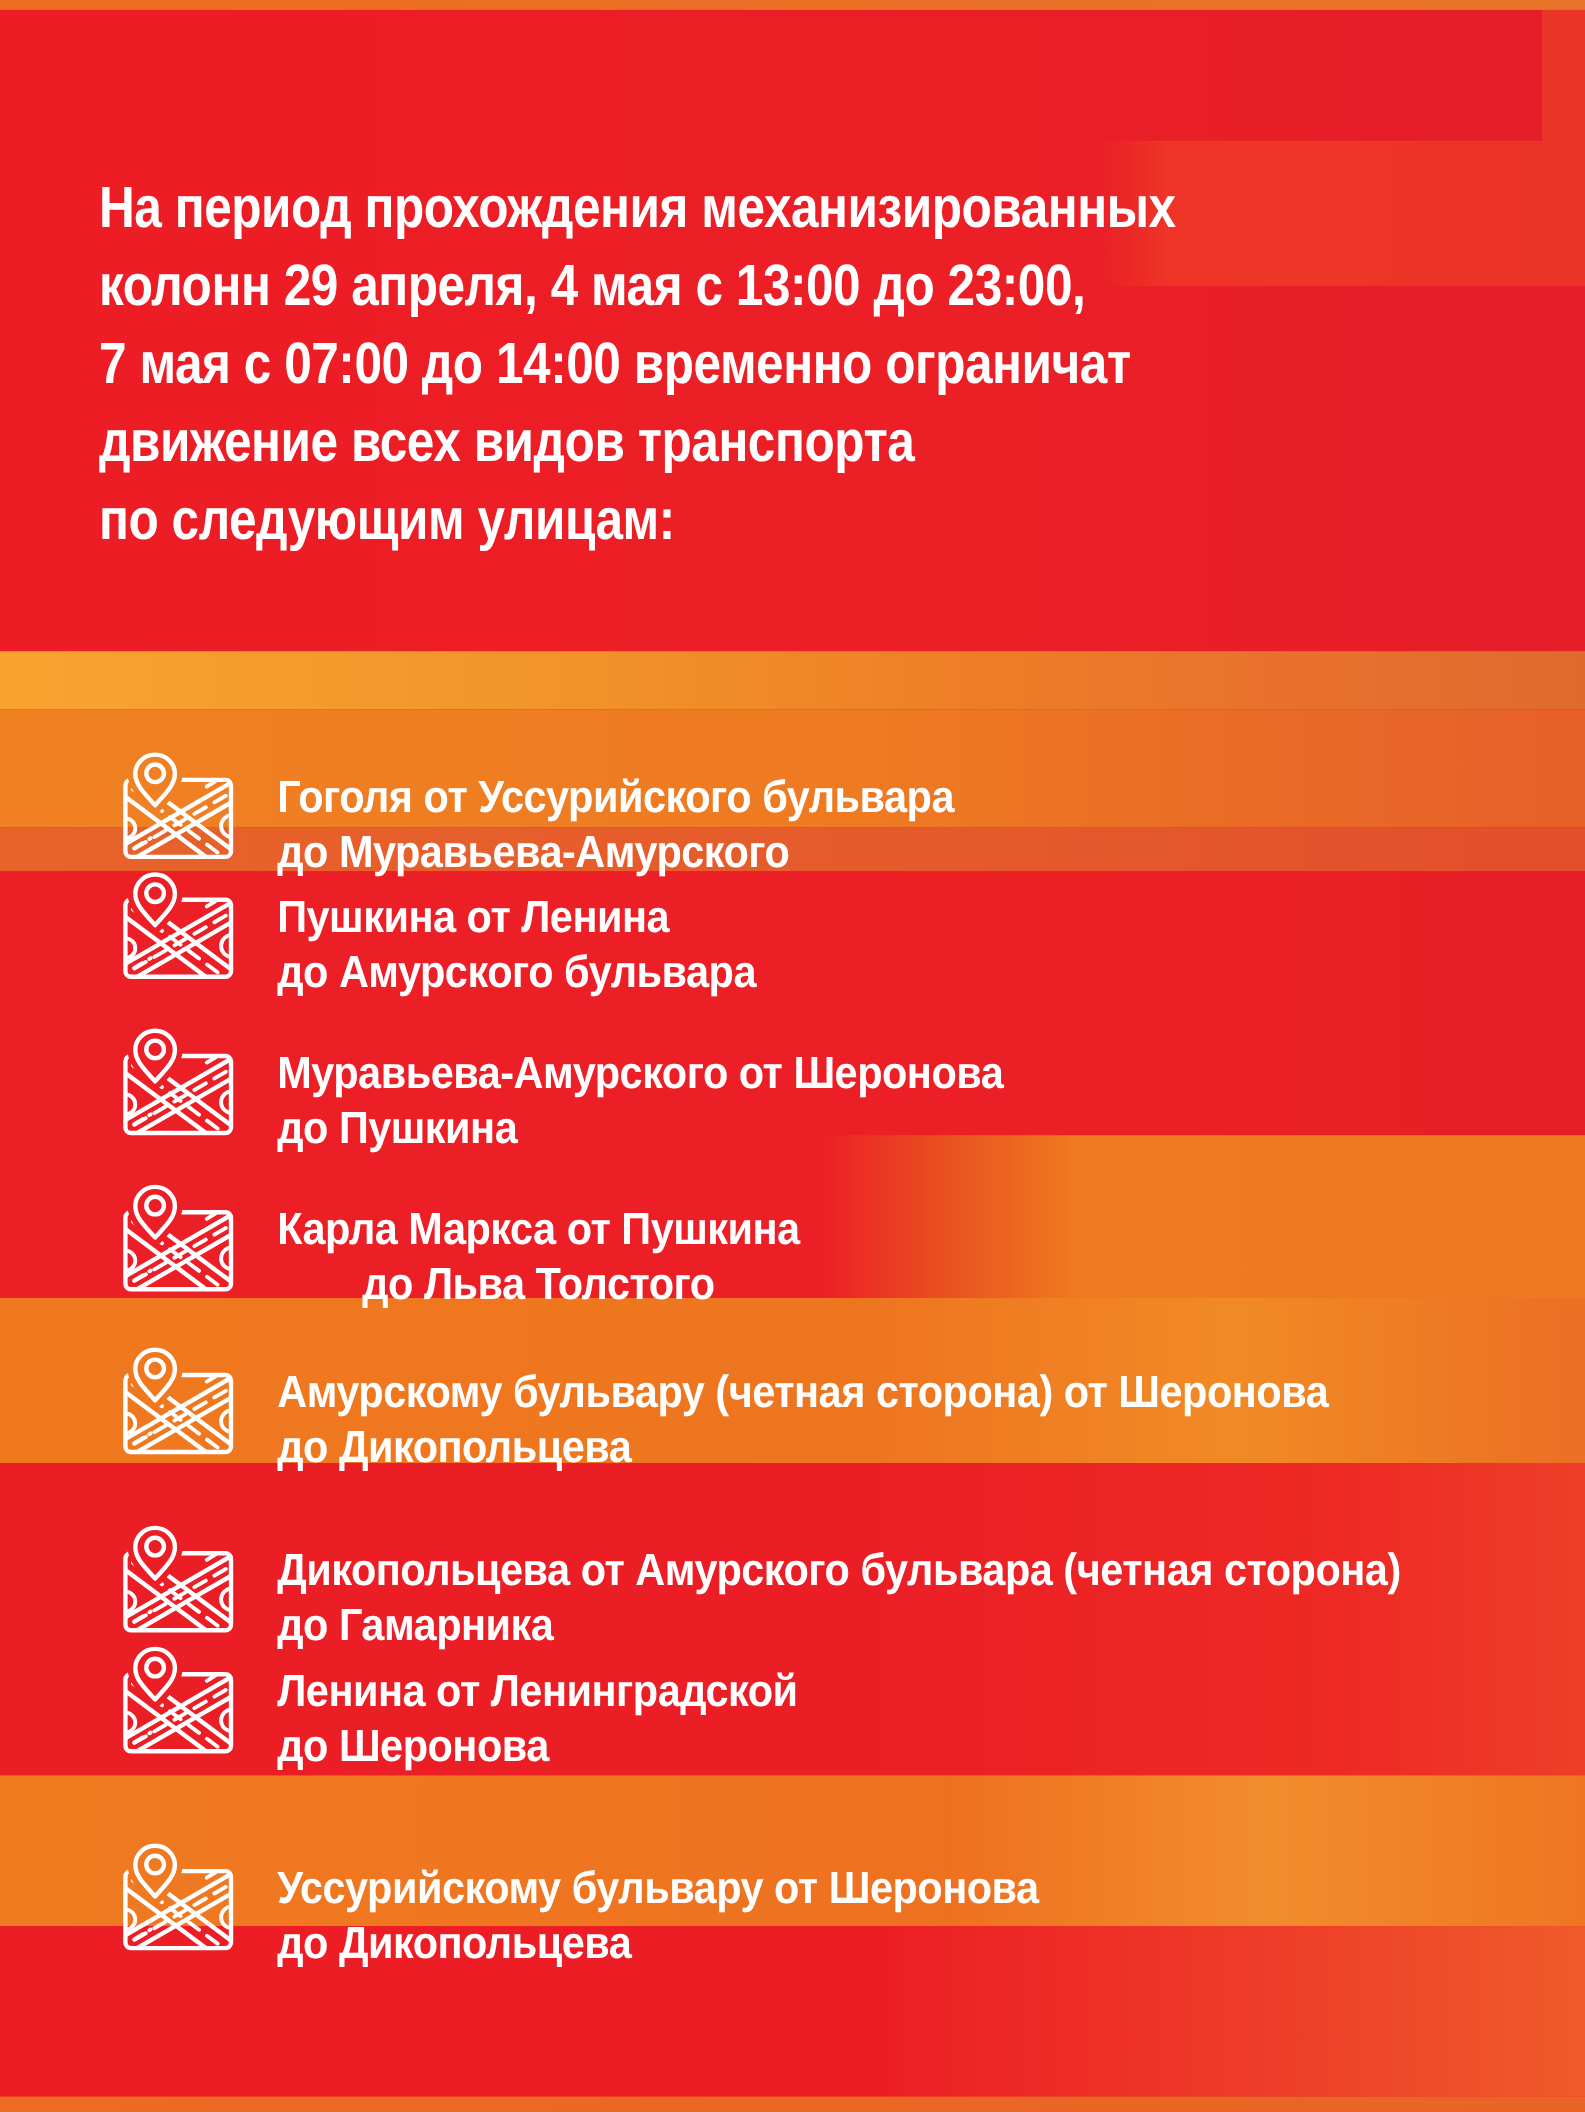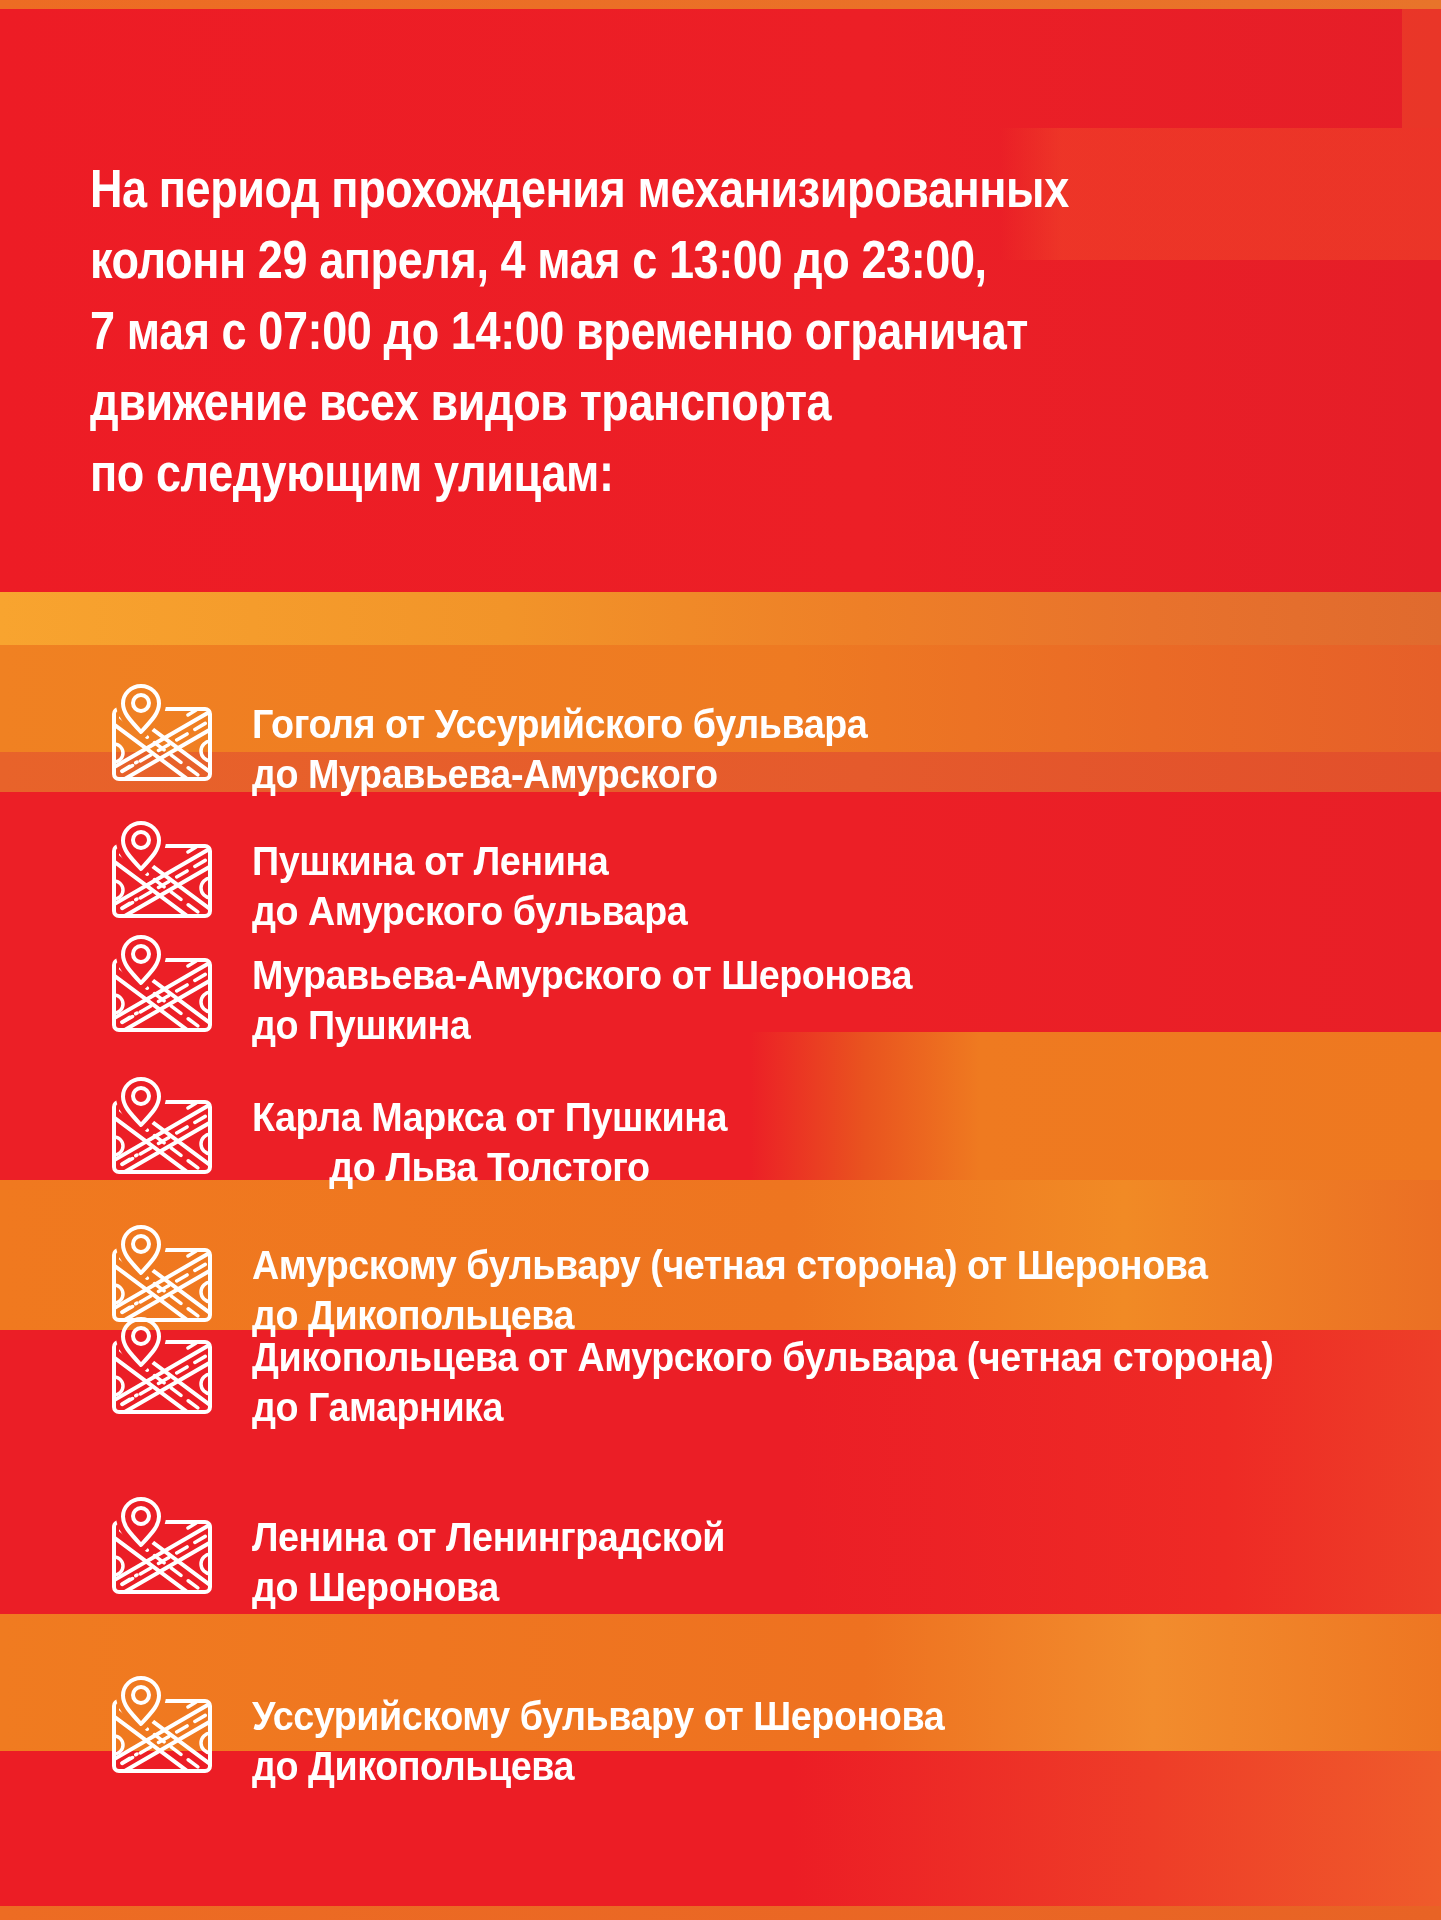--- a/index.html
+++ b/index.html
@@ -87,21 +87,21 @@
     <path d="M31 3c10 0 18 8 18 17.5C49 29.5 43 36 31 49 19 36 13 29.5 13 20.5 13 11 21 3 31 3Z" stroke-width="4"></path>
     <circle cx="31" cy="20" r="8" stroke-width="4"></circle>
   </svg>
           </span>
     <div class="txt">
       <div>Гоголя от Уссурийского бульвара</div>
       <div>до Муравьева-Амурского</div>
     </div>
   </li>
 
-  <li class="item" style="top: 820px;">
+  <li class="item" style="top: 792px;">
     <span class="icon">
             <svg viewBox="0 0 104 100" width="104" height="100" fill="none" stroke="#ffffff">
     <defs>
       <clipPath id="mc1">
                   <rect x="4" y="26" width="96" height="70" rx="5"></rect>
                 </clipPath>
       <mask id="pm1">
         <rect x="-10" y="-10" width="124" height="120" fill="#fff"></rect>
         <path d="M31 3c10 0 18 8 18 17.5C49 29.5 43 36 31 49 19 36 13 29.5 13 20.5 13 11 21 3 31 3Z" fill="#000" stroke="#000" stroke-width="14"></path>
       </mask>
@@ -235,21 +235,21 @@
     <path d="M31 3c10 0 18 8 18 17.5C49 29.5 43 36 31 49 19 36 13 29.5 13 20.5 13 11 21 3 31 3Z" stroke-width="4"></path>
     <circle cx="31" cy="20" r="8" stroke-width="4"></circle>
   </svg>
           </span>
     <div class="txt">
       <div>Амурскому бульвару (четная сторона) от Шеронова</div>
       <div>до Дикопольцева</div>
     </div>
   </li>
 
-  <li class="item" style="top: 1316px;">
+  <li class="item" style="top: 1386px;">
     <span class="icon">
             <svg viewBox="0 0 104 100" width="104" height="100" fill="none" stroke="#ffffff">
     <defs>
       <clipPath id="mc5">
                   <rect x="4" y="26" width="96" height="70" rx="5"></rect>
                 </clipPath>
       <mask id="pm5">
         <rect x="-10" y="-10" width="124" height="120" fill="#fff"></rect>
         <path d="M31 3c10 0 18 8 18 17.5C49 29.5 43 36 31 49 19 36 13 29.5 13 20.5 13 11 21 3 31 3Z" fill="#000" stroke="#000" stroke-width="14"></path>
       </mask>

